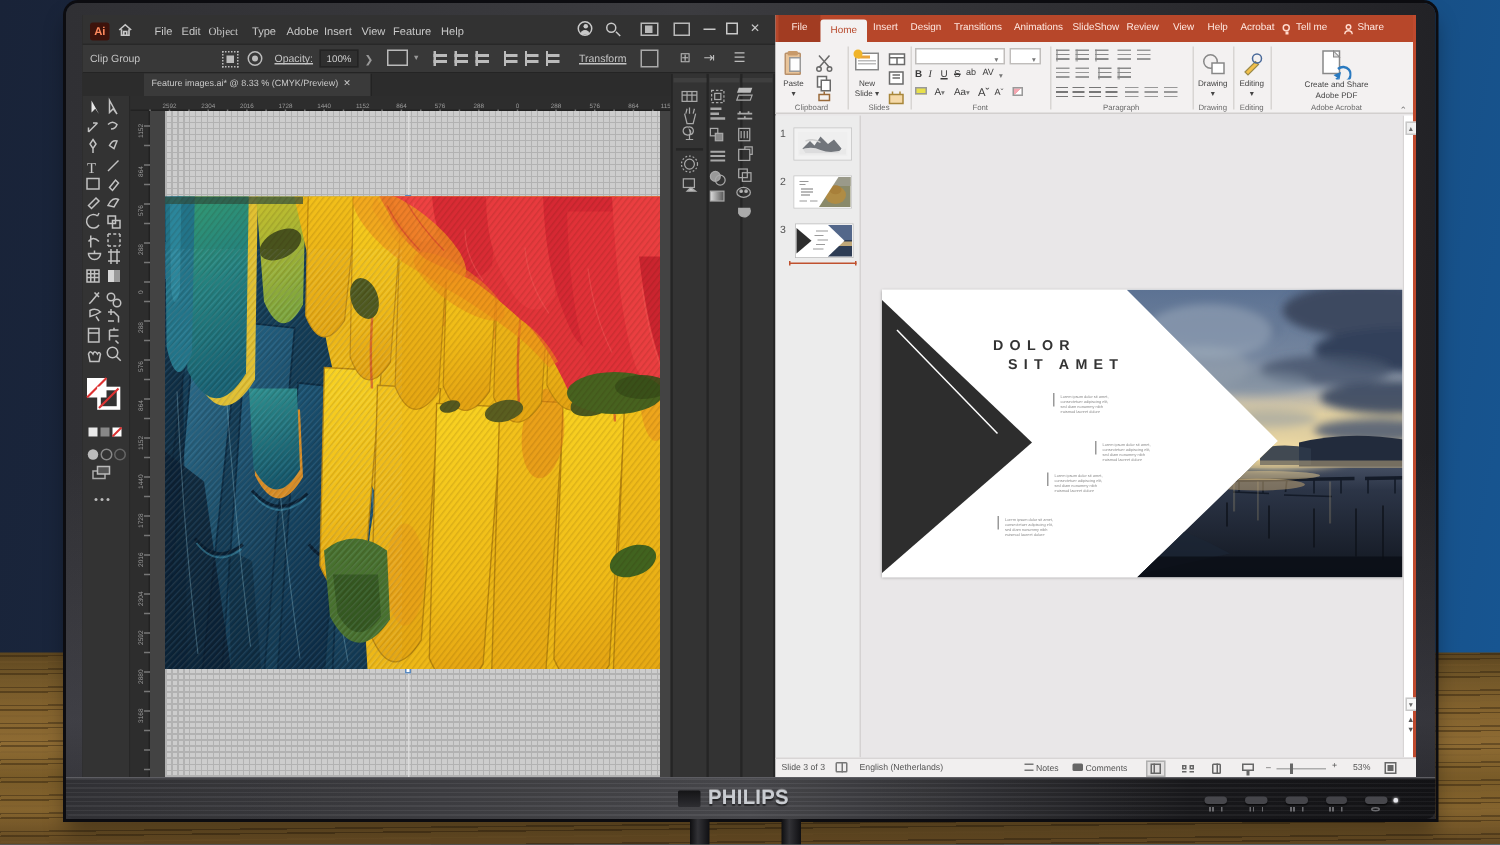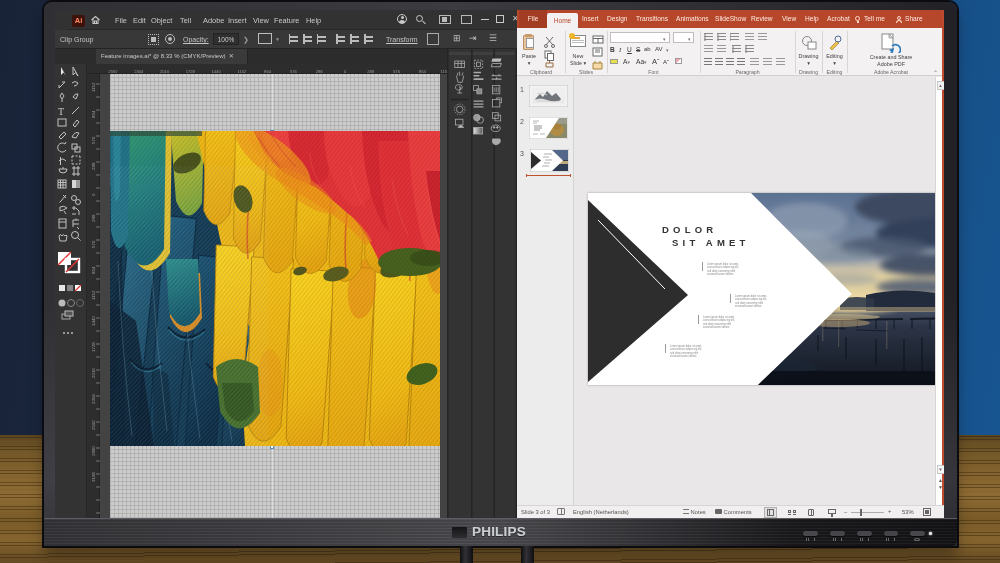--- a/index.html
+++ b/index.html
@@ -25,21 +25,21 @@
      linear-gradient(90deg,#343438 0%,#46464a 38%,#4c4c50 50%,#313135 68%,#1a1a1d 82%,#141417 100%);
     border-top:1px solid #5d5d62;
   }
   #screen { left:55px; top:10px; width:889px; height:508px; background:#262626; overflow:hidden; }
 
   
   .leg { top:546px; height:17px; background:linear-gradient(90deg,#0e0e10,#323236 40%,#0f0f12); }
 
   
   #ai { left:0; top:0; width:462px; height:508px; background:#323232; color:#c8c8c8; }
-  #ai .menubar { position:absolute; left:0; top:0; width:462px; height:20px; background:#323232; border-bottom:1px solid #282828; font-size:7.4px; color:#c9c9c9;margin-left:12px; }
+  #ai .menubar { position:absolute; left:0; top:0; width:462px; height:20px; background:#323232; border-bottom:1px solid #282828; font-size:7.4px; color:#c9c9c9; }
   #ai .mitem { position:absolute; top:6px; }
   #ai .aln { position:absolute; top:4px; width:9px; height:10px;
     background:linear-gradient(90deg,#bbb 0 1.5px,rgba(0,0,0,0) 1.5px),
                linear-gradient(180deg,rgba(0,0,0,0) 0 2px,#bbb 2px 4px,rgba(0,0,0,0) 4px 6px,#bbb 6px 8px,rgba(0,0,0,0) 8px); }
   #ai .ctrlbar { position:absolute; left:0; top:20px; width:462px; height:19px; background:#383838; border-bottom:1px solid #242424; font-size:7px; color:#c4c4c4; }
   #ai .tabbar { position:absolute; left:0; top:39px; width:462px; height:15px; background:#2c2c2c; }
   #ai .dtab { position:absolute; left:41px; top:0; width:152px; height:15px; background:#3a3a3a; border-right:1px solid #232323; font-size:6px; color:#c9c9c9; line-height:15px; padding-left:5px; white-space:nowrap; }
 
   
   #tools { position:absolute; left:0; top:54px; width:32px; height:454px; background:#333333; border-right:1px solid #272727; }
@@ -92,22 +92,22 @@
 <div class="abs" id="bezel"></div>
 <div class="abs" id="screen">
   <div class="abs" id="ai">
     <div class="menubar">
       <div class="mitem" style="left:5px;top:4.5px;width:13px;height:12px;background:#3d130c;border-radius:2px;color:#ff8a5e;font-size:7.5px;font-weight:bold;text-align:center;line-height:12px;">Ai</div>
       <svg class="mitem" style="left:23px;top:5px;" width="11" height="10" viewBox="0 0 11 10">
           <path d="M1.5 5 L5.5 1.5 L9.5 5 M3 4.5 L3 8.5 L8 8.5 L8 4.5 M4.5 8.5 L4.5 6 L6.5 6 L6.5 8.5" stroke="#c6c6c6" fill="none" stroke-width="1.1"></path>
         </svg>
       <div class="mitem" style="left:48px;">File</div>
       <div class="mitem" style="left:66px;">Edit</div>
-      <div class="mitem" style="left:84px;">Object</div>
-      <div class="mitem" style="left:113px;">Tell</div>
+      <div class="mitem" style="left:84px;font-family:Liberation Serif, serif;">Object</div>
+      <div class="mitem" style="left:113px;">Type</div>
       <div class="mitem" style="left:136px;">Adobe</div>
       <div class="mitem" style="left:161px;">Insert</div>
       <div class="mitem" style="left:186px;">View</div>
       <div class="mitem" style="left:207px;">Feature</div>
       <div class="mitem" style="left:239px;">Help</div>
       <div class="mitem" style="left:330px;top:4px;width:10px;height:10px;border:1px solid #c9c9c9;border-radius:50%;"></div>
       <div class="mitem" style="left:333.5px;top:6px;width:3px;height:3px;background:#c9c9c9;border-radius:50%;"></div>
       <div class="mitem" style="left:332px;top:10px;width:6px;height:3px;background:#c9c9c9;border-radius:3px 3px 0 0;"></div>
       <div class="mitem" style="left:349px;top:5px;width:7px;height:7px;border:1.2px solid #c9c9c9;border-radius:50%;"></div>
       <div class="mitem" style="left:355px;top:12px;width:4px;height:1.2px;background:#c9c9c9;transform:rotate(45deg);"></div>

